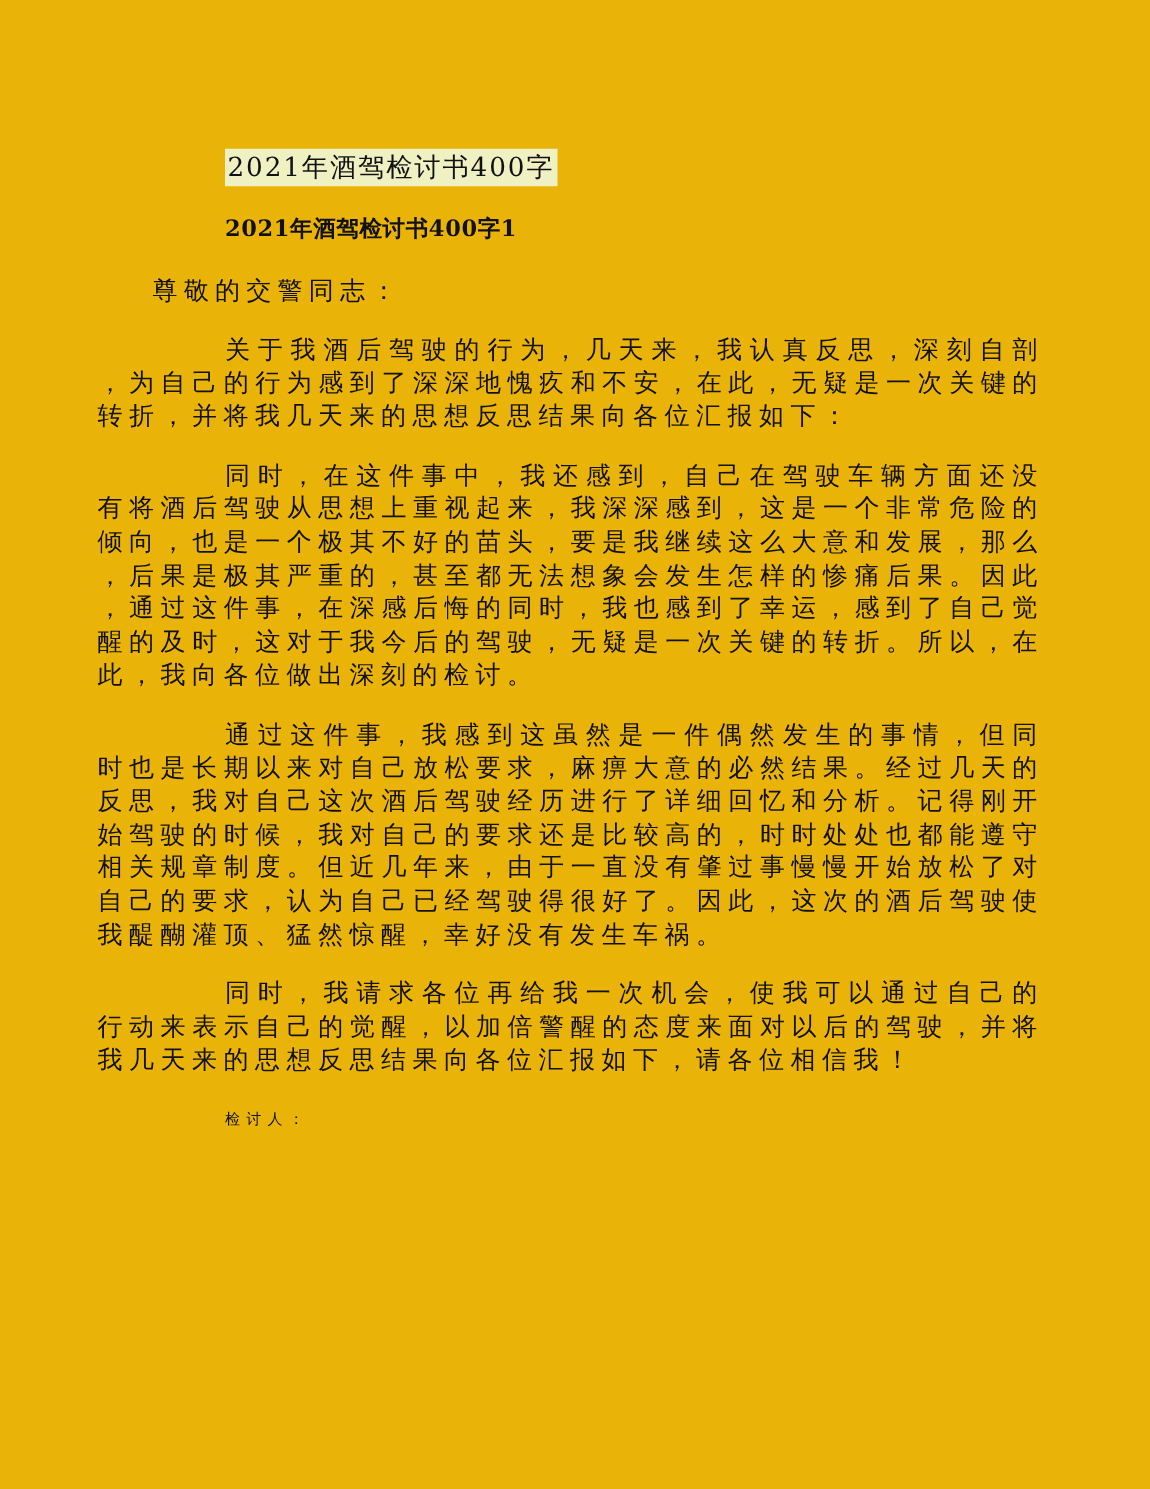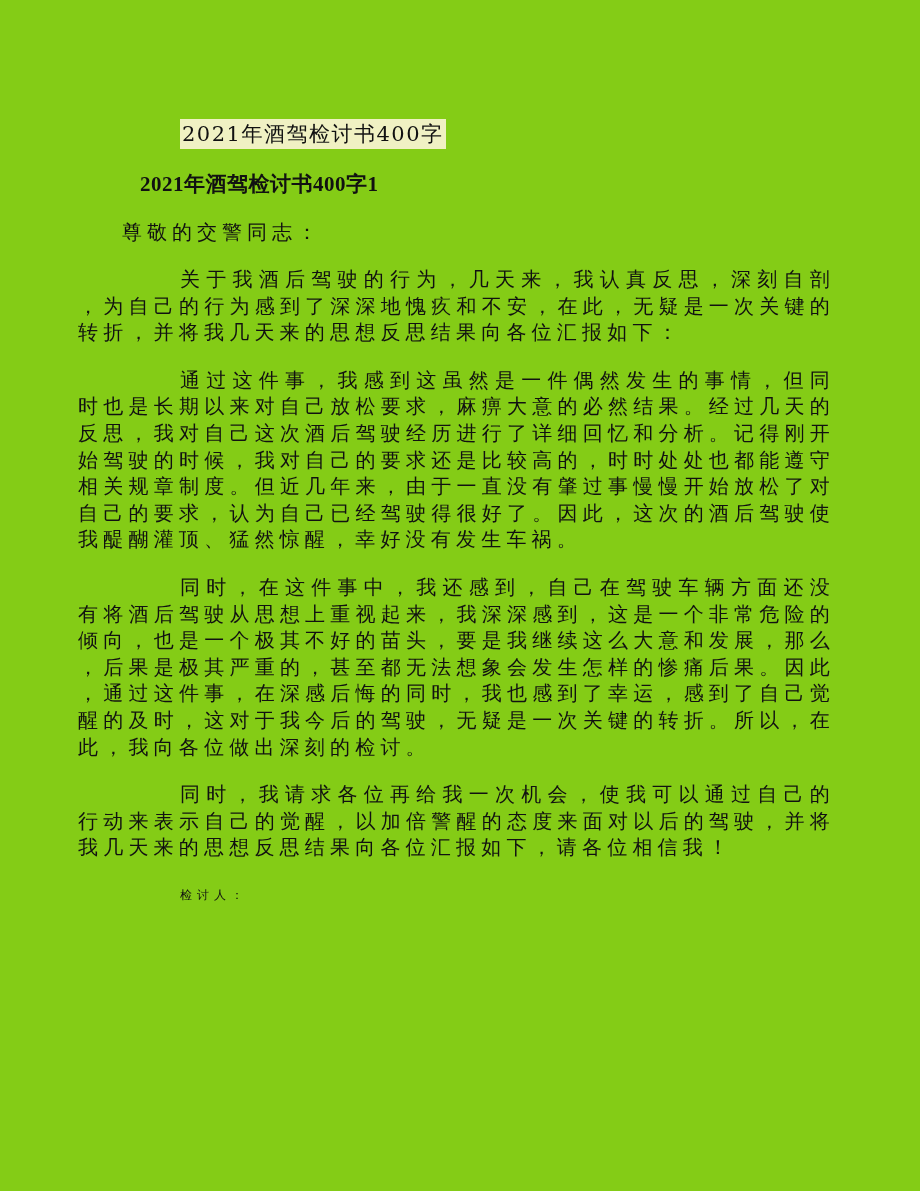--- a/index.html
+++ b/index.html
@@ -12,40 +12,39 @@
     height: 1191px;
     overflow: hidden;
     font-family: "DejaVu Serif", "Liberation Serif", serif;
     color: #111111;
   }
   .page {
     box-sizing: border-box;
     width: 920px;
     height: 1191px;
     padding: 119px 85px 0 78px;
-    background: #84cc16;
+    background: #eab308;
   }
   .title-line {
     font-size: 21px;
     line-height: 30px;
     letter-spacing: 1.5px;
     text-indent: 0;
     margin: 0 0 20px 102px;
     font-weight: normal;
   }
   .title-highlight {
     padding: 3px 2px;
   }
   .doc-heading {
-    font-size: 21px;
+    font-size: 18px;
     line-height: 30px;
     letter-spacing: 0.5px;
     font-weight: bold;
-    margin: 0 0 20px 62px;
-    font-family: Liberation Serif, serif;
+    margin: 0 0 20px 102px;
   }
   .salutation {
     font-size: 20px;
     line-height: 27px;
     letter-spacing: 5px;
     margin: 0 0 20px 44px;
   }
   .body-para {
     font-size: 20px;
     line-height: 26.6px;
@@ -70,22 +69,22 @@
   <div class="title-line">
     <span class="title-highlight" style="background-color: rgb(240, 241, 195);">2021年酒驾检讨书400字</span>
   </div>
 
   <div class="doc-heading">2021年酒驾检讨书400字1</div>
 
   <div class="salutation">尊敬的交警同志：</div>
 
   <p class="body-para">关于我酒后驾驶的行为，几天来，我认真反思，深刻自剖，为自己的行为感到了深深地愧疚和不安，在此，无疑是一次关键的转折，并将我几天来的思想反思结果向各位汇报如下：</p>
 
+  <p class="body-para">同时，在这件事中，我还感到，自己在驾驶车辆方面还没有将酒后驾驶从思想上重视起来，我深深感到，这是一个非常危险的倾向，也是一个极其不好的苗头，要是我继续这么大意和发展，那么，后果是极其严重的，甚至都无法想象会发生怎样的惨痛后果。因此，通过这件事，在深感后悔的同时，我也感到了幸运，感到了自己觉醒的及时，这对于我今后的驾驶，无疑是一次关键的转折。所以，在此，我向各位做出深刻的检讨。</p>
+
   <p class="body-para">通过这件事，我感到这虽然是一件偶然发生的事情，但同时也是长期以来对自己放松要求，麻痹大意的必然结果。经过几天的反思，我对自己这次酒后驾驶经历进行了详细回忆和分析。记得刚开始驾驶的时候，我对自己的要求还是比较高的，时时处处也都能遵守相关规章制度。但近几年来，由于一直没有肇过事慢慢开始放松了对自己的要求，认为自己已经驾驶得很好了。因此，这次的酒后驾驶使我醍醐灌顶、猛然惊醒，幸好没有发生车祸。</p>
-
-  <p class="body-para">同时，在这件事中，我还感到，自己在驾驶车辆方面还没有将酒后驾驶从思想上重视起来，我深深感到，这是一个非常危险的倾向，也是一个极其不好的苗头，要是我继续这么大意和发展，那么，后果是极其严重的，甚至都无法想象会发生怎样的惨痛后果。因此，通过这件事，在深感后悔的同时，我也感到了幸运，感到了自己觉醒的及时，这对于我今后的驾驶，无疑是一次关键的转折。所以，在此，我向各位做出深刻的检讨。</p>
 
 
   <p class="body-para">同时，我请求各位再给我一次机会，使我可以通过自己的行动来表示自己的觉醒，以加倍警醒的态度来面对以后的驾驶，并将我几天来的思想反思结果向各位汇报如下，请各位相信我！</p>
 
   <div class="signature-line">检讨人：</div>
 
 </div>
 
 </body></html>

